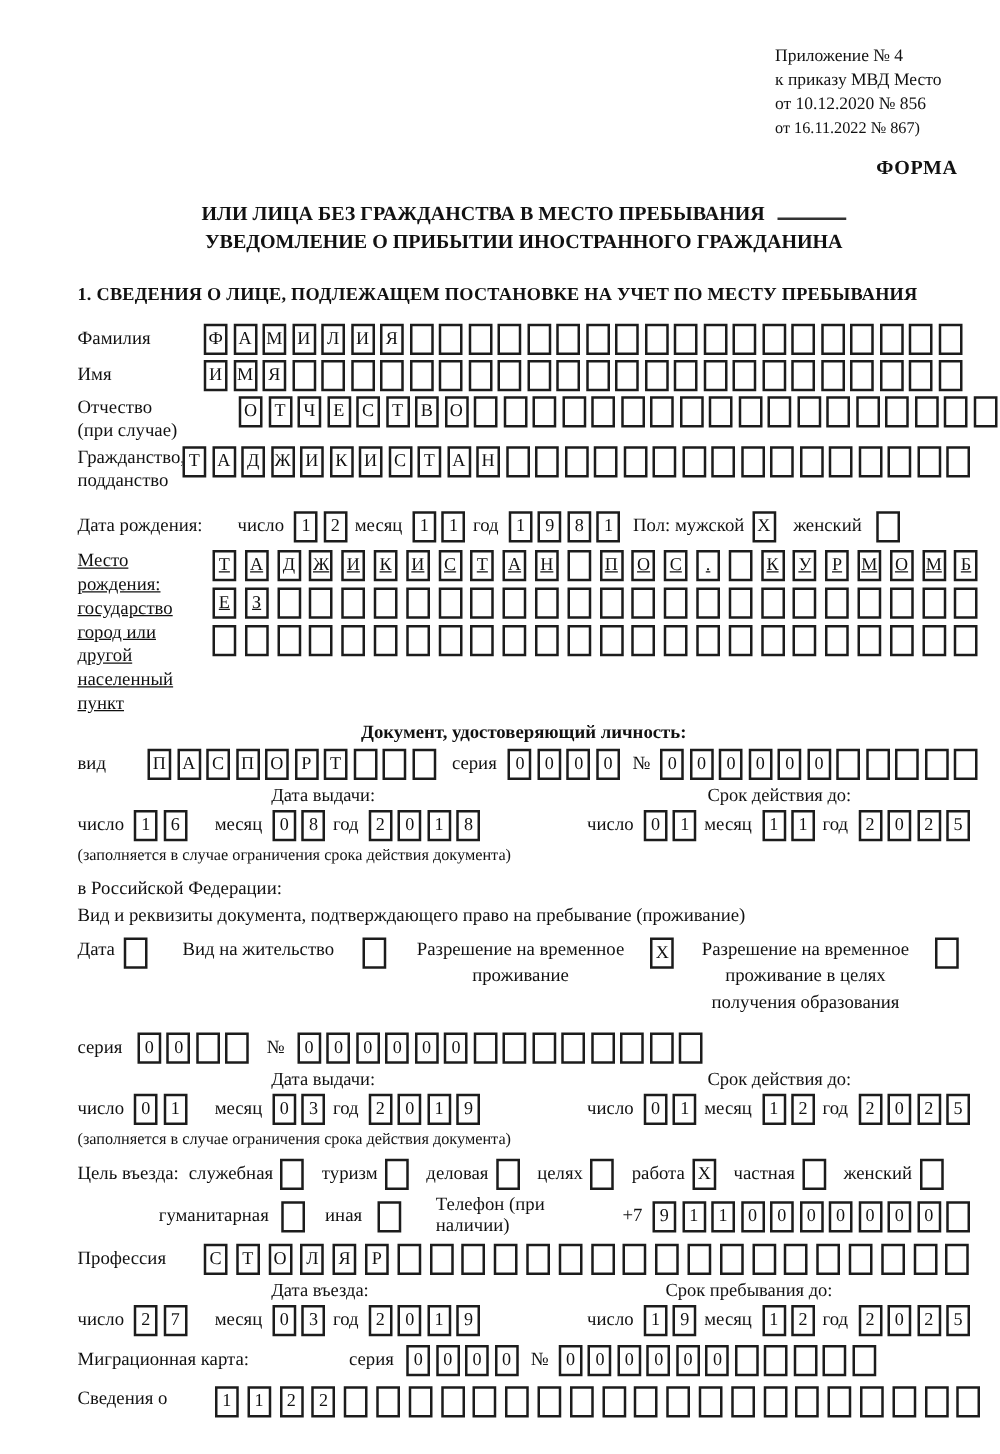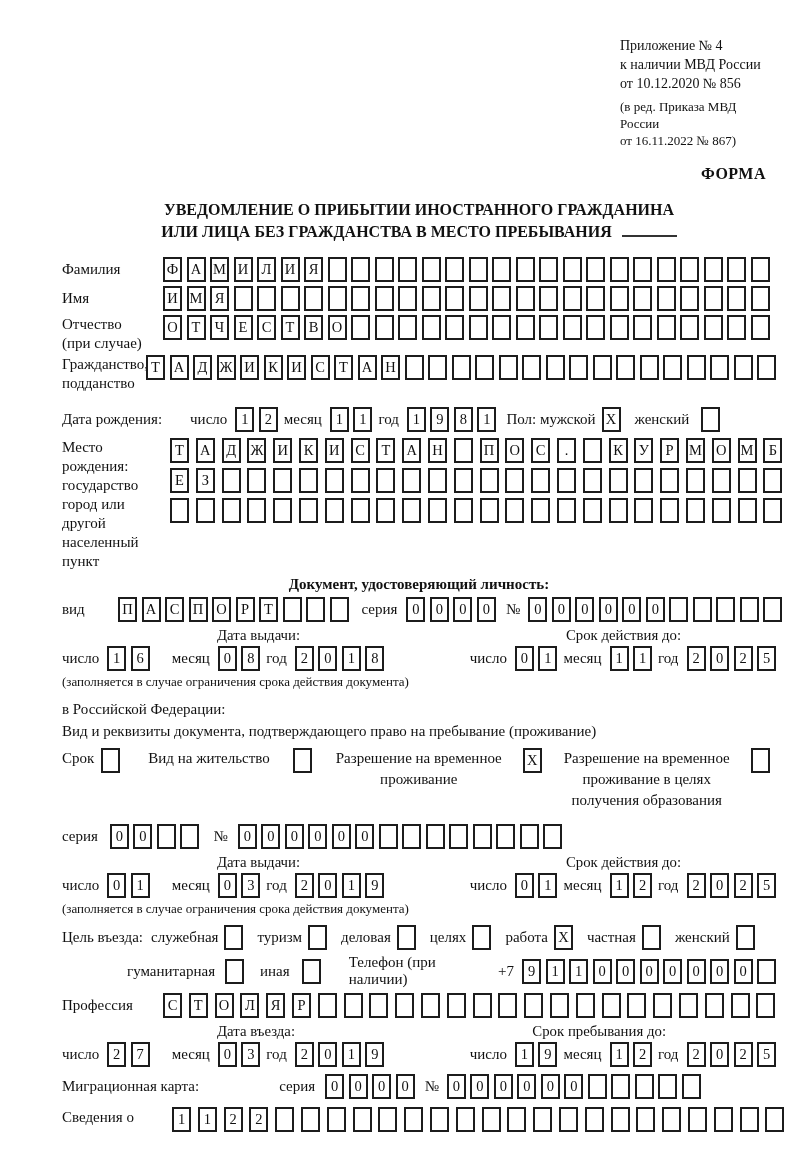--- a/index.html
+++ b/index.html
@@ -39,33 +39,33 @@
   .repr .rlabels{width:110px;flex:none;line-height:21.5px;}
   .repr .rgrids{display:flex;flex-direction:column;gap:6px;}
 </style>
 </head>
 <body>
 
 <div class="page">
 
   <div class="appendix">
     <div>Приложение № 4</div>
-    <div>к наличии МВД России</div>
+    <div>к приказу МВД Место</div>
     <div>от 10.12.2020 № 856</div>
-    <div class="amend first">(в ред. Приказа МВД России</div>
     <div class="amend">от 16.11.2022 № 867)</div>
   </div>
 
   <div class="forma">ФОРМА</div>
 
   <div class="title">
+    <div><span>ИЛИ ЛИЦА БЕЗ ГРАЖДАНСТВА В МЕСТО ПРЕБЫВАНИЯ</span><span class="blank"></span></div>
     <div>УВЕДОМЛЕНИЕ О ПРИБЫТИИ ИНОСТРАННОГО ГРАЖДАНИНА</div>
-    <div><span>ИЛИ ЛИЦА БЕЗ ГРАЖДАНСТВА В МЕСТО ПРЕБЫВАНИЯ</span><span class="blank"></span></div>
-  </div>
-
+  </div>
+
+  <div class="sec-head">1. СВЕДЕНИЯ О ЛИЦЕ, ПОДЛЕЖАЩЕМ ПОСТАНОВКЕ НА УЧЕТ ПО МЕСТУ ПРЕБЫВАНИЯ</div>
 
   <div class="row" style="margin-top:14px;">
     <span class="flabel w101">Фамилия</span>
     <span class="grid">
         <span class="cell">Ф</span>
         <span class="cell">А</span>
         <span class="cell">М</span>
         <span class="cell">И</span>
         <span class="cell">Л</span>
         <span class="cell">И</span>
@@ -117,21 +117,21 @@
         <span class="cell"></span>
         <span class="cell"></span>
         <span class="cell"></span>
         <span class="cell"></span>
         <span class="cell"></span>
         <span class="cell"></span>
         <span class="cell"></span>
       </span>
   </div>
 
-  <div class="row top" style="min-height:40px;">
+  <div class="row top" style="min-height:40px;gap:28px;">
     <span class="flabel w101"><span>Отчество</span><br><span>(при случае)</span></span>
     <span class="grid">
         <span class="cell">О</span>
         <span class="cell">Т</span>
         <span class="cell">Ч</span>
         <span class="cell">Е</span>
         <span class="cell">С</span>
         <span class="cell">Т</span>
         <span class="cell">В</span>
         <span class="cell">О</span>
@@ -213,21 +213,21 @@
     <span style="margin-left:10px;">Пол: мужской</span>
     <span class="grid" style="margin-left:6px;">
         <span class="cell">X</span>
       </span>
     <span style="margin-left:14px;">женский</span>
     <span class="grid" style="margin-left:12px;">
         <span class="cell"></span>
       </span>
   </div>
 
-  <div class="row top" style="margin-top:6px;">
+  <div class="row top" style="margin-top:6px;text-decoration:underline;">
     <span class="flabel w101" style="width:108px;">
       <span>Место рождения:</span><br>
       <span>государство</span><br>
       <span>город или другой</span><br>
       <span>населенный пункт</span>
     </span>
     <span style="display:flex;flex-direction:column;gap:5px;">
       <span class="grid wide">
           <span class="cell">Т</span>
           <span class="cell">А</span>
@@ -394,21 +394,21 @@
   </div>
   <div class="caption">(заполняется в случае ограничения срока действия документа)</div>
 
   <div class="intro">
     <div>в Российской Федерации:</div>
     <div>Вид и реквизиты документа, подтверждающего право на пребывание (проживание)</div>
   </div>
 
   <div class="cbrow">
     <span class="cbitem">
-      <span class="cbl">Срок</span>
+      <span class="cbl">Дата</span>
       <span class="grid" style="margin-left:-2px;">
           <span class="cell"></span>
         </span>
     </span>
     <span class="cbitem" style="margin-left:28px;">
       <span class="cbl">Вид на жительство</span>
       <span class="grid" style="margin-left:14px;">
           <span class="cell"></span>
         </span>
     </span>

